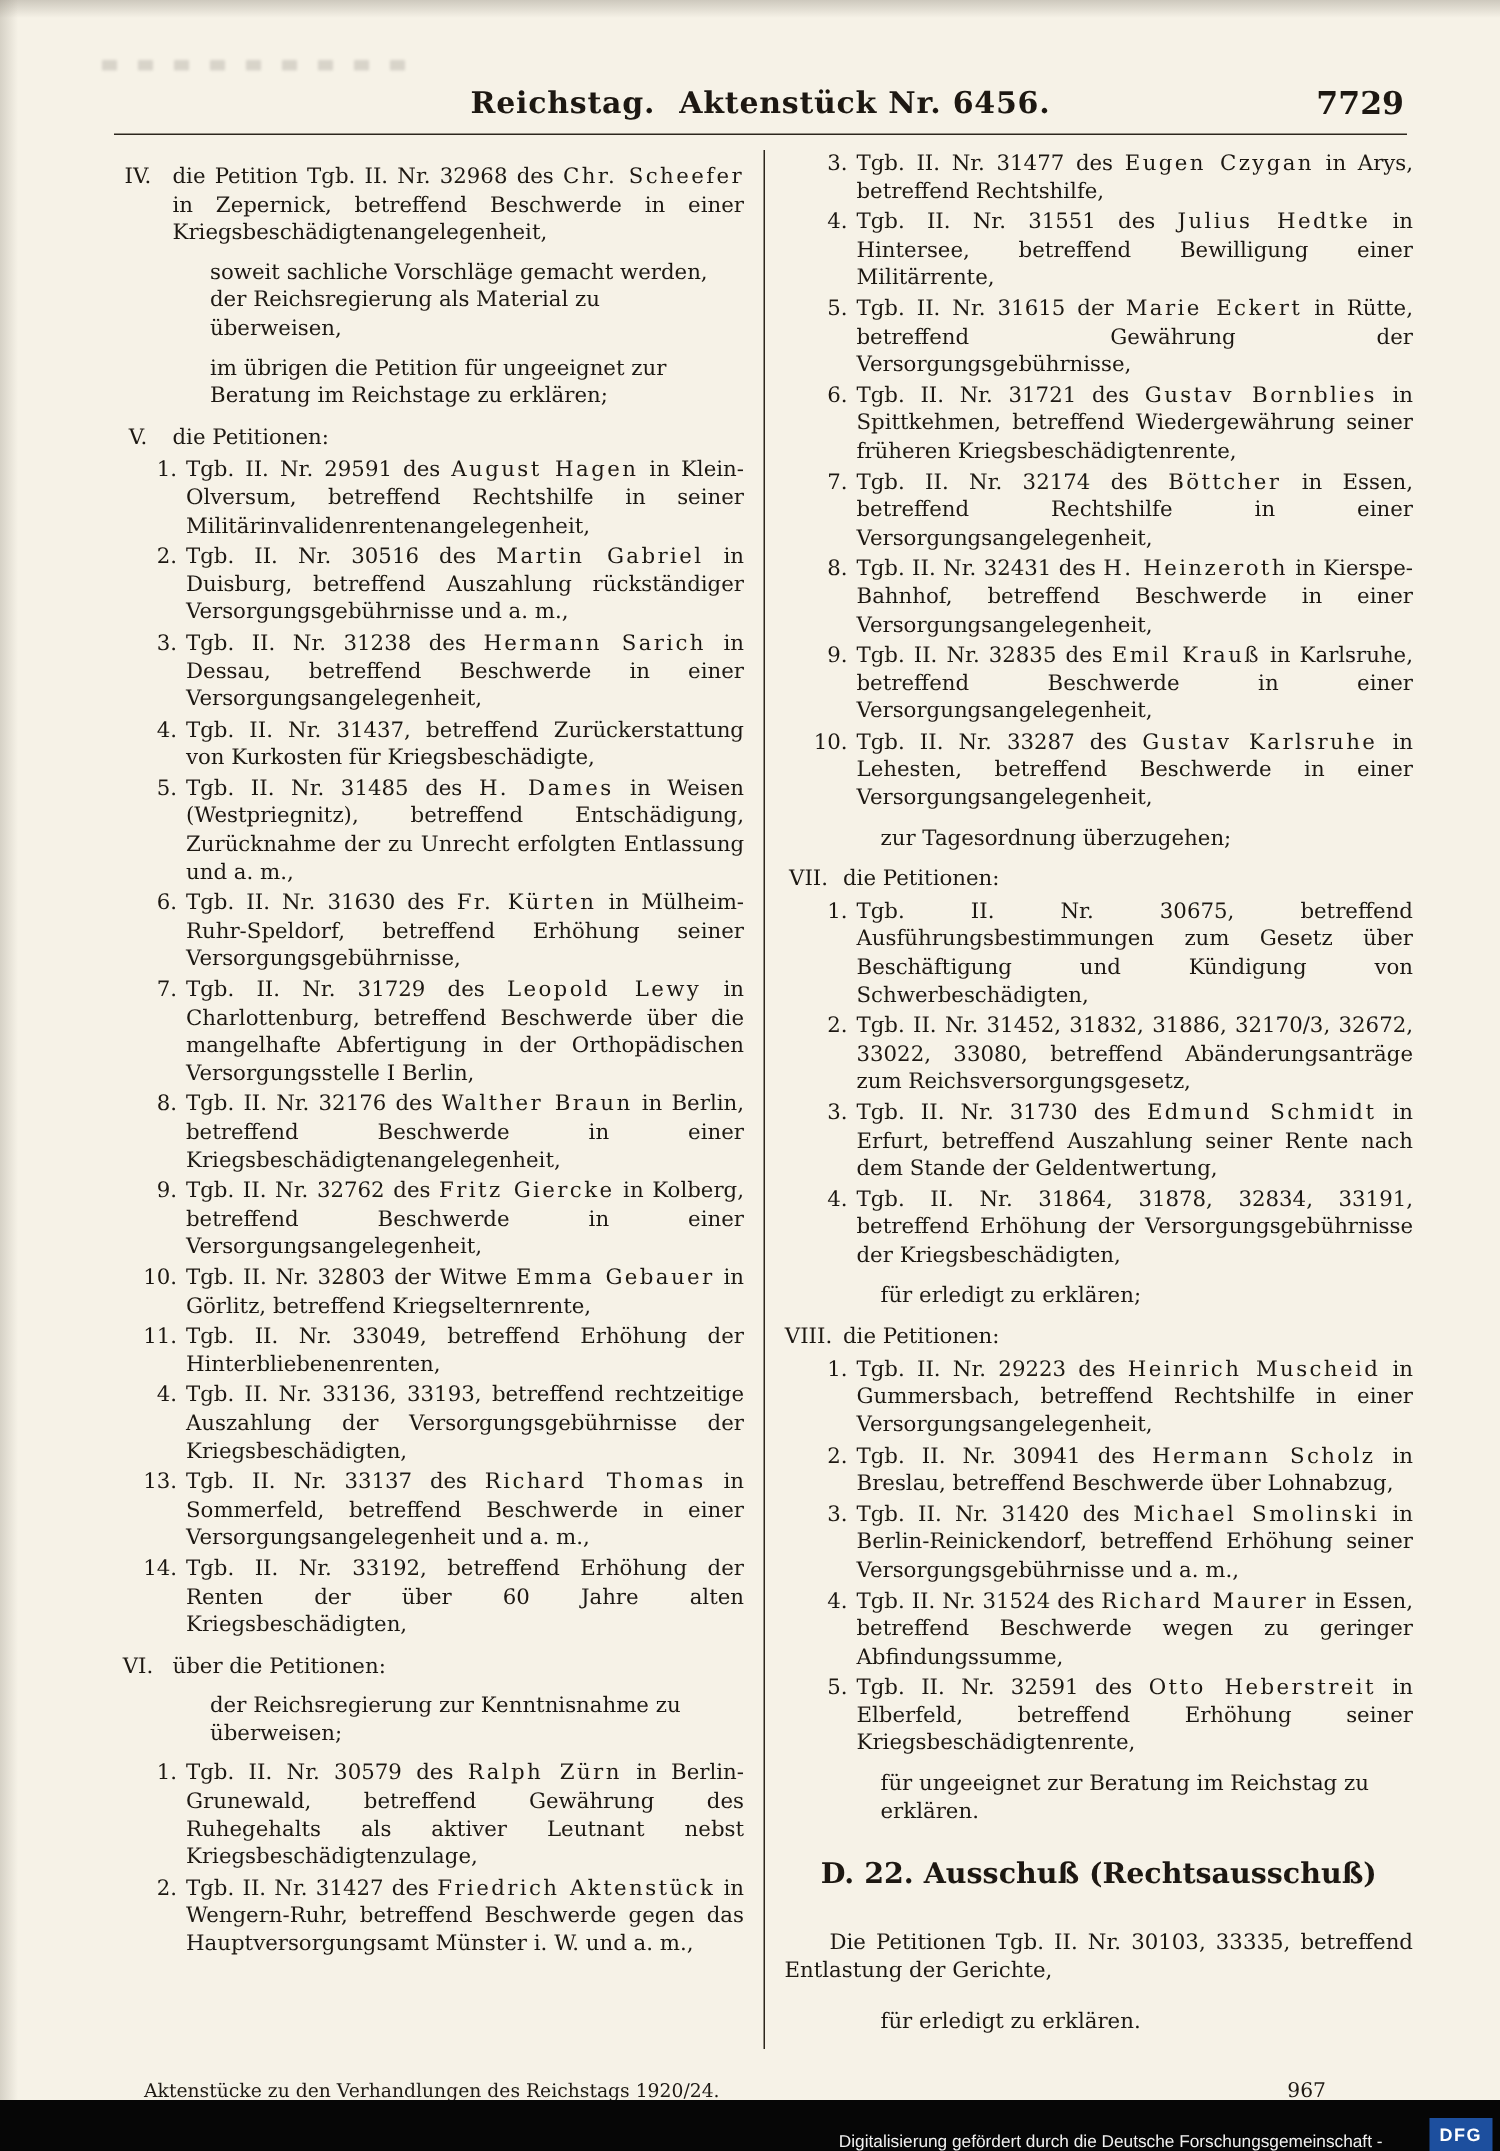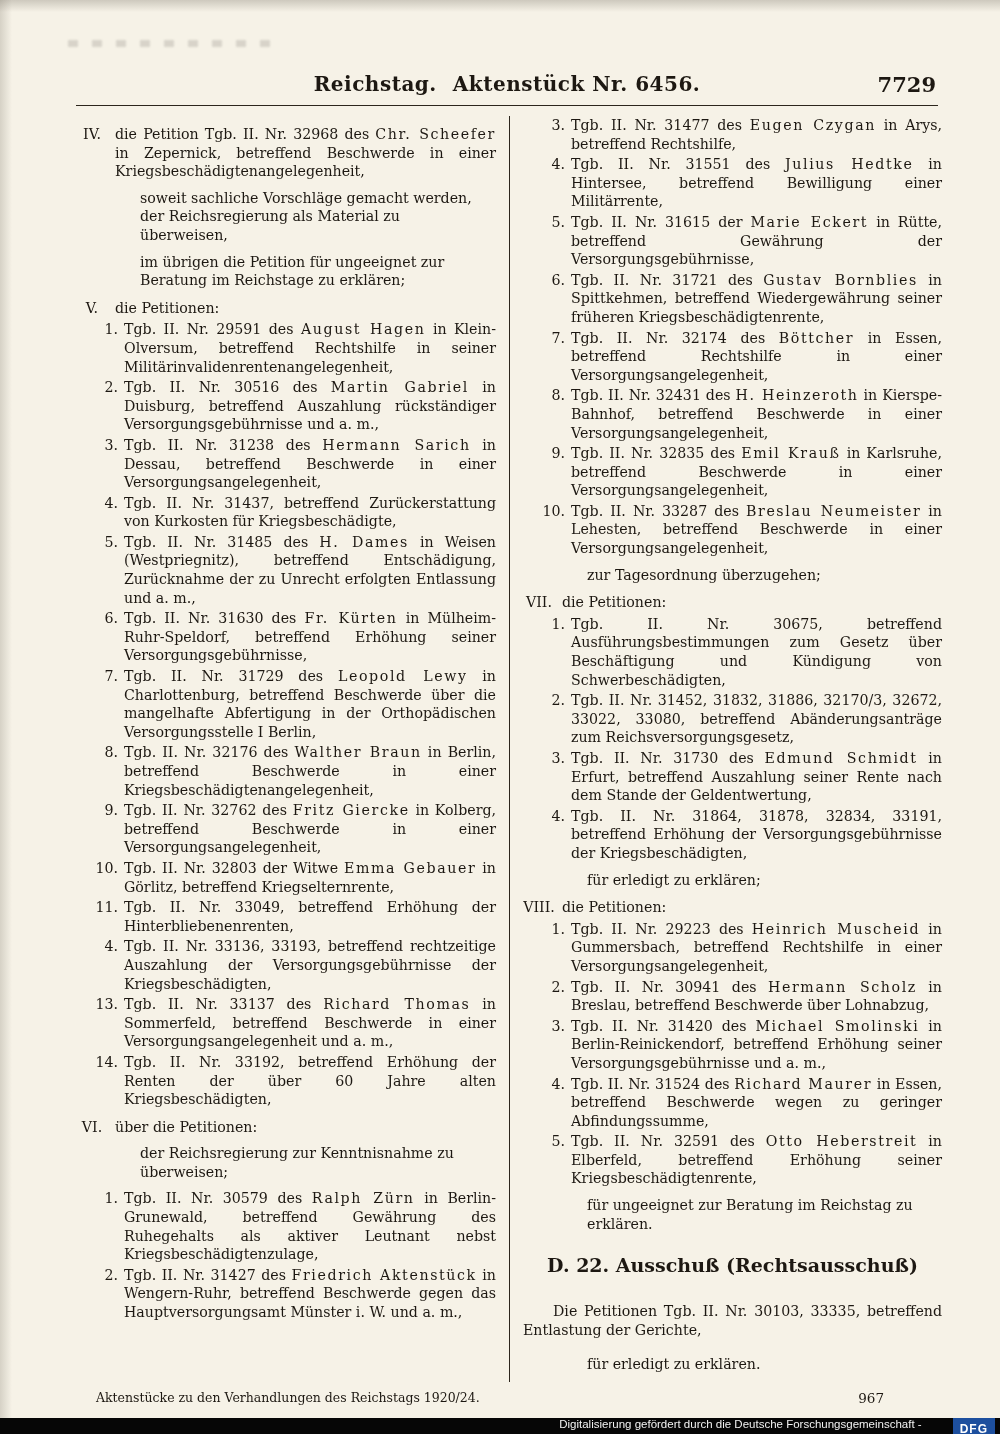--- a/index.html
+++ b/index.html
@@ -14,21 +14,21 @@
     overflow: hidden;
   }
   .top-shade { position:absolute; top:0; left:0; right:0; height:12px;
     background:linear-gradient(to bottom, rgba(130,124,112,.35), rgba(130,124,112,0)); }
   .left-shade { position:absolute; top:0; left:0; bottom:0; width:12px;
     background:linear-gradient(to right, rgba(130,124,112,.28), rgba(130,124,112,0)); }
   .smudge { position:absolute; top:40px; left:68px; width:215px; height:7px; opacity:.35;
     background:repeating-linear-gradient(90deg, rgba(90,85,78,.55) 0 10px, transparent 10px 24px);
     filter: blur(1.2px); }
 
-  .header { position: relative; margin: 72px 62px 0 76px; height: 28px; }
+  .header { position: relative; margin: 56px 62px 0 76px; height: 28px; }
   .header-title { text-align: center; font-weight: bold; font-size: 20px; letter-spacing: .5px; }
   .header-title .piece { margin-left: 16px; }
   .page-number { position: absolute; right: 2px; top: 0; font-weight: bold; font-size: 21px; }
   .rule { border-top: 1.5px solid #2c261d; margin: 5px 62px 0 76px; }
 
   .body { display: flex; margin: 10px 58px 0 76px; min-height: 1238px; align-items: stretch; }
   .col { width: 50%; font-size: 14.2px; line-height: 1.31; text-align: justify; }
   .col-left { padding-right: 13px; }
   .col-right { padding-left: 13px; border-left: 1px solid #2c261d; }
 
@@ -37,25 +37,25 @@
   .sec .num { flex: none; min-width: 32px; text-align: center; margin-right: 7px; }
   .item { display: flex; margin-left: 16px; margin-bottom: 2px; }
   .item .num { flex: none; min-width: 26px; text-align: right; margin-right: 6px; }
   .item .txt, .sec .txt { flex: 1; }
   .res { margin: 8px 6px 8px 64px; text-align: left; }
   .head { text-align: center; font-weight: bold; font-size: 19px; margin: 20px 0 24px; }
   .para { text-indent: 30px; margin-bottom: 16px; }
   .sp { letter-spacing: 1.6px; }
   b { font-weight: normal; }
 
-  .footer { display: flex; justify-content: space-between; margin: 8px 58px 0 96px; font-size: 12.5px; }
+  .footer { display: flex; justify-content: space-between; margin: 20px 58px 0 96px; font-size: 12.5px; }
   .sheet-num { padding-right: 58px; font-size: 13.5px; }
 
-  .digibar { position: absolute; left: 0; right: 0; bottom: 0; height: 16px; background: #060606;
-    display: flex; align-items: flex-start; justify-content: flex-end; padding-right: 5px; gap: 7px;
+  .digibar { position: absolute; left: 0; right: 0; bottom: 0; height: 34px; background: #060606;
+    display: flex; align-items: flex-end; justify-content: flex-end; padding-right: 5px; gap: 7px;
     font-family: "Liberation Sans", "DejaVu Sans", sans-serif; }
   .digi-text { color: #f2f2f2; font-size: 11.5px; }
   .dfg-logo { background: #1d4f9e; color: #ffffff; font-weight: bold; font-size: 12px;
     padding: 4px 7px; letter-spacing: 1px; margin-left: 24px; }
 </style>
 </head>
 <body>
 
 <div class="page">
   <div class="top-shade"></div>
@@ -176,21 +176,21 @@
         <div class="blk item">
           <span class="num">8.</span>
           <span class="txt">Tgb. II. Nr. 32431 des <span class="sp">H. Heinzeroth</span> in Kierspe-Bahnhof, betreffend Beschwerde in einer Versorgungsangelegenheit,</span>
         </div>
         <div class="blk item">
           <span class="num">9.</span>
           <span class="txt">Tgb. II. Nr. 32835 des <span class="sp">Emil Krauß</span> in Karlsruhe, betreffend Beschwerde in einer Versorgungsangelegenheit,</span>
         </div>
         <div class="blk item">
           <span class="num">10.</span>
-          <span class="txt">Tgb. II. Nr. 33287 des <span class="sp">Breslau Neumeister</span> in Lehesten, betreffend Beschwerde in einer Versorgungsangelegenheit,</span>
+          <span class="txt">Tgb. II. Nr. 33287 des <span class="sp">Gustav Karlsruhe</span> in Lehesten, betreffend Beschwerde in einer Versorgungsangelegenheit,</span>
         </div>
         <div class="blk res">zur <b>Tagesordnung</b> überzugehen;</div>
         <div class="blk sec">
           <span class="num">VII.</span>
           <span class="txt">die Petitionen:</span>
         </div>
         <div class="blk item">
           <span class="num">1.</span>
           <span class="txt">Tgb. II. Nr. 30675, betreffend Ausführungsbestimmungen zum Gesetz über Beschäftigung und Kündigung von Schwerbeschädigten,</span>
         </div>

